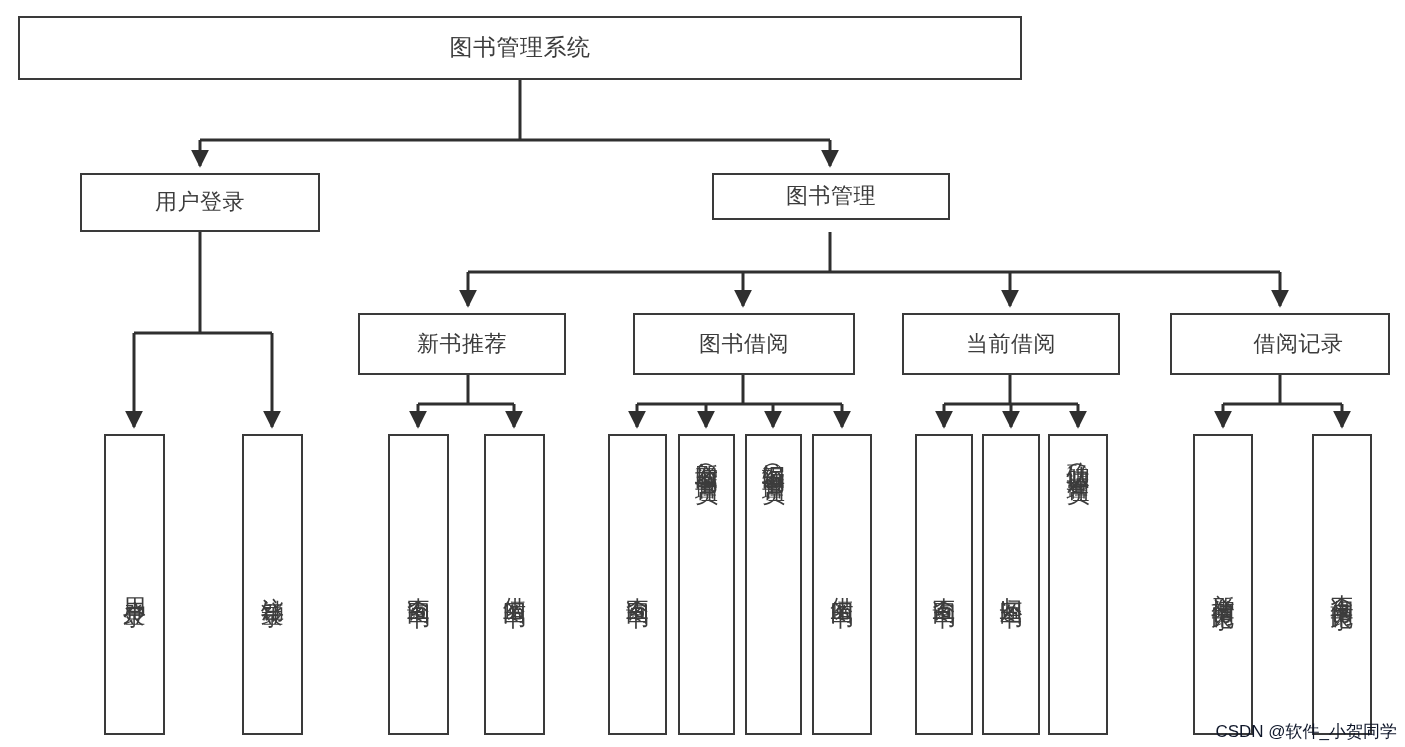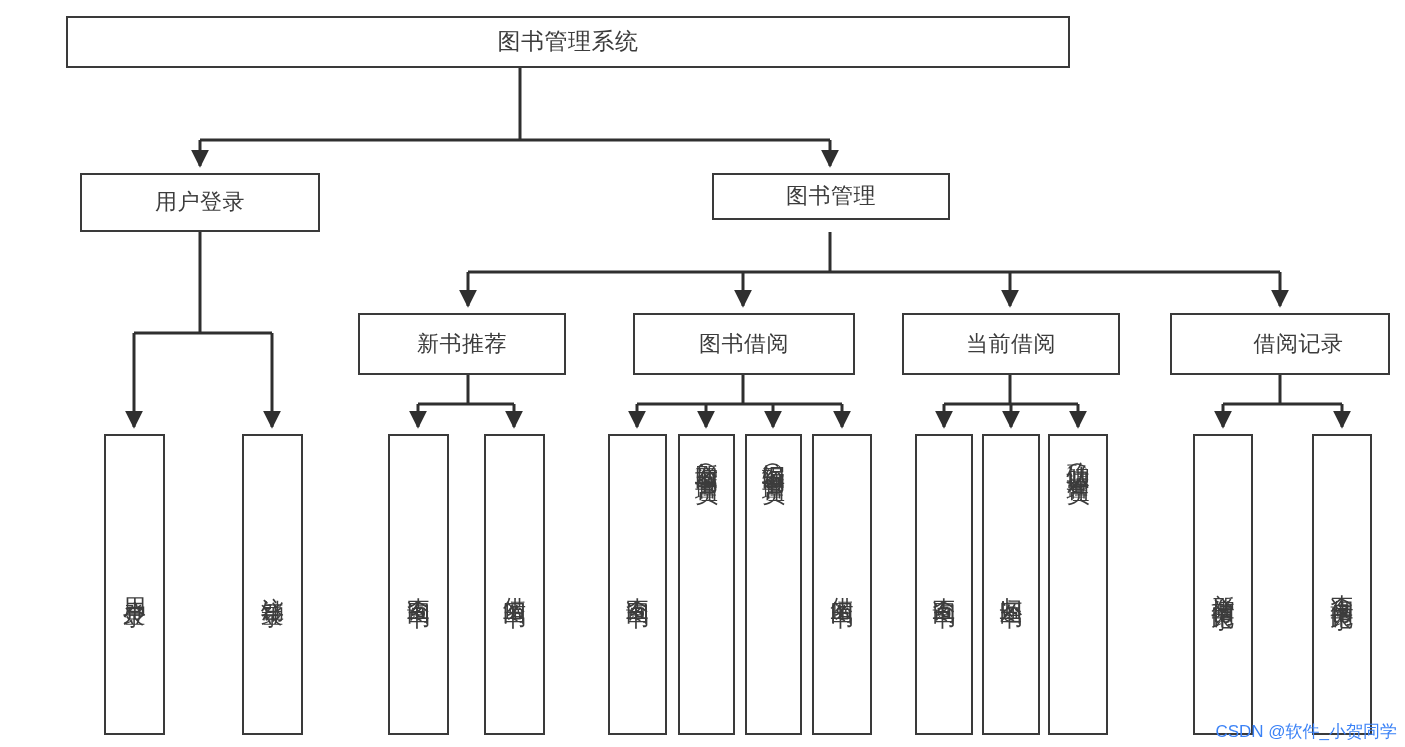--- a/index.html
+++ b/index.html
@@ -54,21 +54,21 @@
   .node.vert.centered{
     align-items:center;
     padding-top:0;
   }
 
   .watermark{
     position:absolute;
     right:8px;
     bottom:4px;
     font-size:17px;
-    color:#3b82f6;
+    color:#0f172a;
     white-space:nowrap;
     z-index:3;
     text-align:right;
   }
 </style>
 </head>
 <body>
 
 <div id="canvas">
 
@@ -115,21 +115,21 @@
       <path d="M 1011 404 L 1011 427" marker-end="url(#arrow)"></path>
       <path d="M 1078 404 L 1078 427" marker-end="url(#arrow)"></path>
 
       <path d="M 1280 375 L 1280 404"></path>
       <path d="M 1223 404 L 1342 404"></path>
       <path d="M 1223 404 L 1223 427" marker-end="url(#arrow)"></path>
       <path d="M 1342 404 L 1342 427" marker-end="url(#arrow)"></path>
     </g>
   </svg>
 
-  <div class="node horiz root" style="left:18px;top:16px;width:1004px;height:52px;margin-left:48px;">
+  <div class="node horiz root" style="left:18px;top:16px;width:1004px;height:64px;">
     <span class="label">图书管理系统</span>
   </div>
 
   <div class="node horiz" style="left:80px;top:173px;width:240px;height:59px;">
     <span class="label">用户登录</span>
   </div>
   <div class="node horiz" style="left:712px;top:173px;width:238px;height:47px;">
     <span class="label">图书管理</span>
   </div>
 

